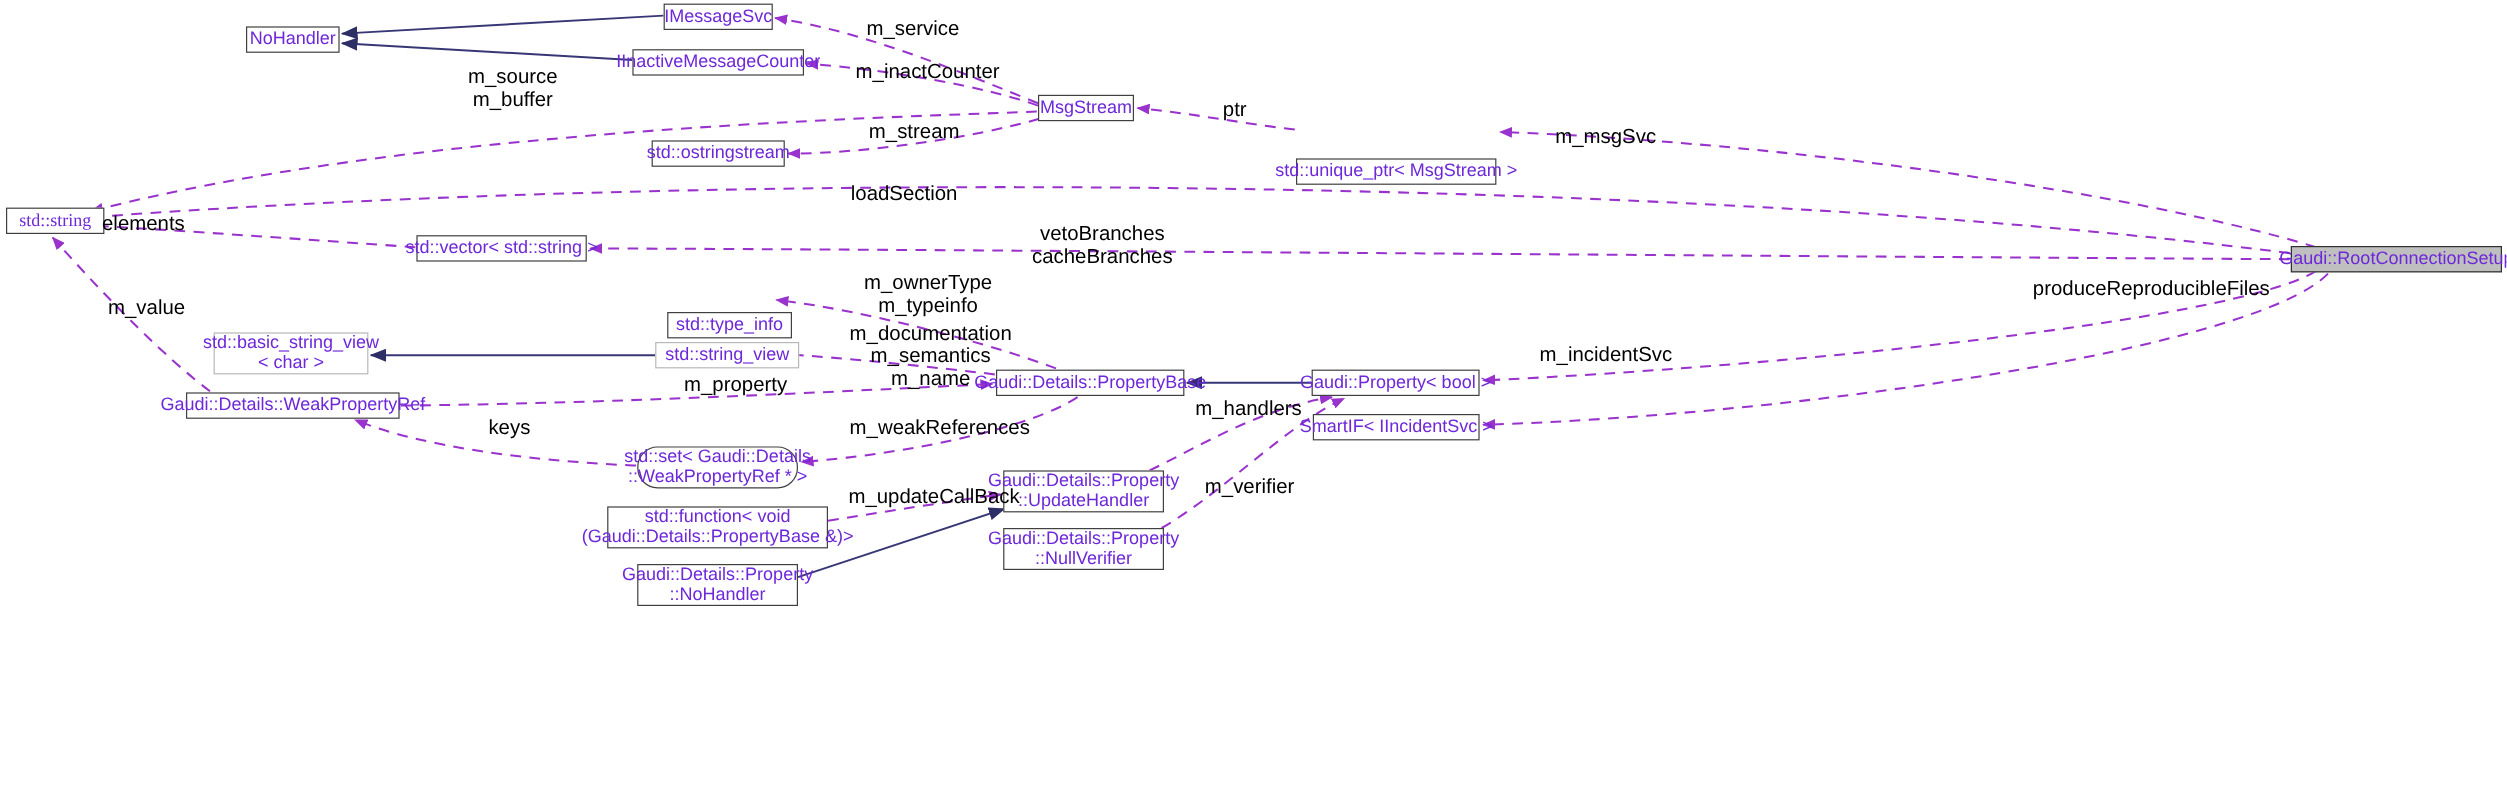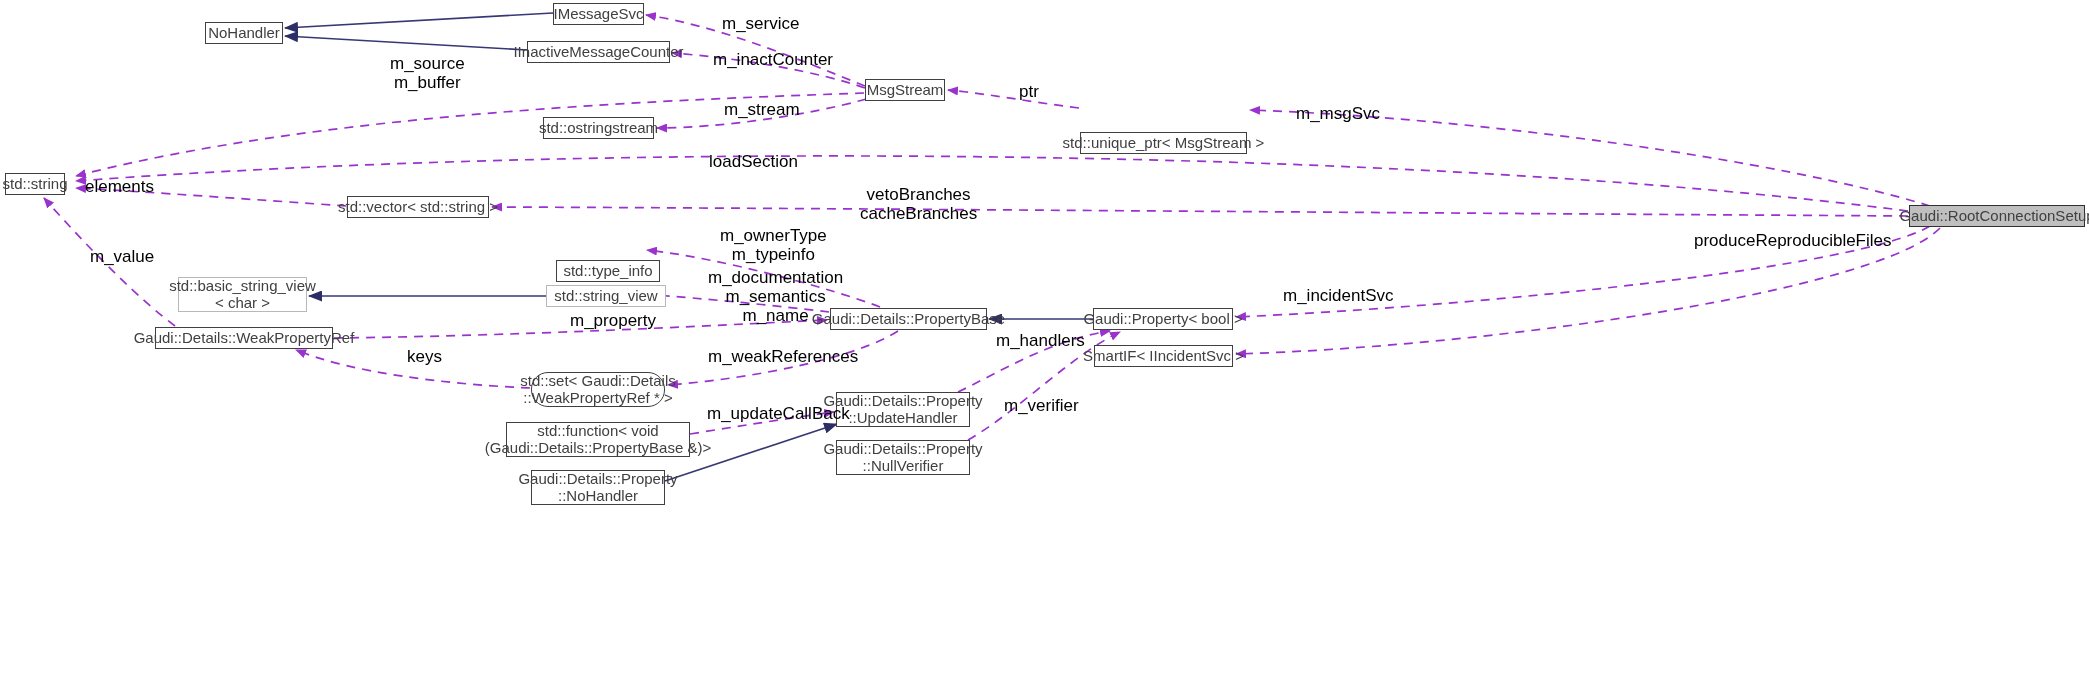--- a/index.html
+++ b/index.html
@@ -21,21 +21,21 @@
     left: 0; top: 0;
     width: 2089px;
     height: 674px;
     pointer-events: none;
   }
   .node {
     position: absolute;
     box-sizing: border-box;
     background: #ffffff;
     border: 1px solid #404040;
-    color: #404040;
+    color: #6d28d9;
     font-size: 15px;
     line-height: 1.12;
     text-align: center;
     display: flex;
     align-items: center;
     justify-content: center;
     white-space: pre;
     padding: 1px 2px;
     z-index: 5;
   }
@@ -106,21 +106,21 @@
       <path d="M690,434 C740,426 790,418 834,412" marker-end="url(#arrU)"></path>
     </g>
   </svg>
 
   <div class="node" style="left: 205px; top: 22px; width: 78px; height: 22px;"><span>NoHandler</span></div>
   <div class="node" style="left: 553px; top: 3px; width: 91px; height: 22px;"><span>IMessageSvc</span></div>
   <div class="node" style="left: 527px; top: 41px; width: 143px; height: 22px;"><span>IInactiveMessageCounter</span></div>
   <div class="node" style="left: 865px; top: 79px; width: 80px; height: 22px;"><span>MsgStream</span></div>
   <div class="node" style="left: 543px; top: 117px; width: 111px; height: 22px;"><span>std::ostringstream</span></div>
   <div class="node" style="left: 1080px; top: 100px; width: 167px; height: 22px; margin-top: 32px;"><span>std::unique_ptr&lt; MsgStream &gt;</span></div>
-  <div class="node" style="left: 5px; top: 173px; width: 60px; height: 22px;"><span>std::string</span></div>
+  <div class="node" style="left: 5px; top: 173px; width: 82px; height: 22px; font-family: Liberation Serif, serif;"><span>std::string</span></div>
   <div class="node" style="left: 347px; top: 196px; width: 142px; height: 22px;"><span>std::vector&lt; std::string &gt;</span></div>
   <div class="node highlight" style="left: 1909px; top: 205px; width: 176px; height: 22px;"><span>Gaudi::RootConnectionSetup</span></div>
   <div class="node" style="left: 556px; top: 232px; width: 104px; height: 22px; margin-top: 28px;"><span>std::type_info</span></div>
   <div class="node faint" style="left: 178px; top: 277px; width: 129px; height: 35px;"><span>std::basic_string_view
 &lt; char &gt;</span></div>
   <div class="node faint" style="left: 546px; top: 285px; width: 120px; height: 22px; text-align: center;"><span>std::string_view</span></div>
   <div class="node" style="left: 830px; top: 308px; width: 157px; height: 22px;"><span>Gaudi::Details::PropertyBase</span></div>
   <div class="node" style="left: 1093px; top: 308px; width: 140px; height: 22px;"><span>Gaudi::Property&lt; bool &gt;</span></div>
   <div class="node" style="left: 155px; top: 327px; width: 178px; height: 22px;"><span>Gaudi::Details::WeakPropertyRef</span></div>
   <div class="node" style="left: 1094px; top: 345px; width: 139px; height: 22px;"><span>SmartIF&lt; IIncidentSvc &gt;</span></div>

